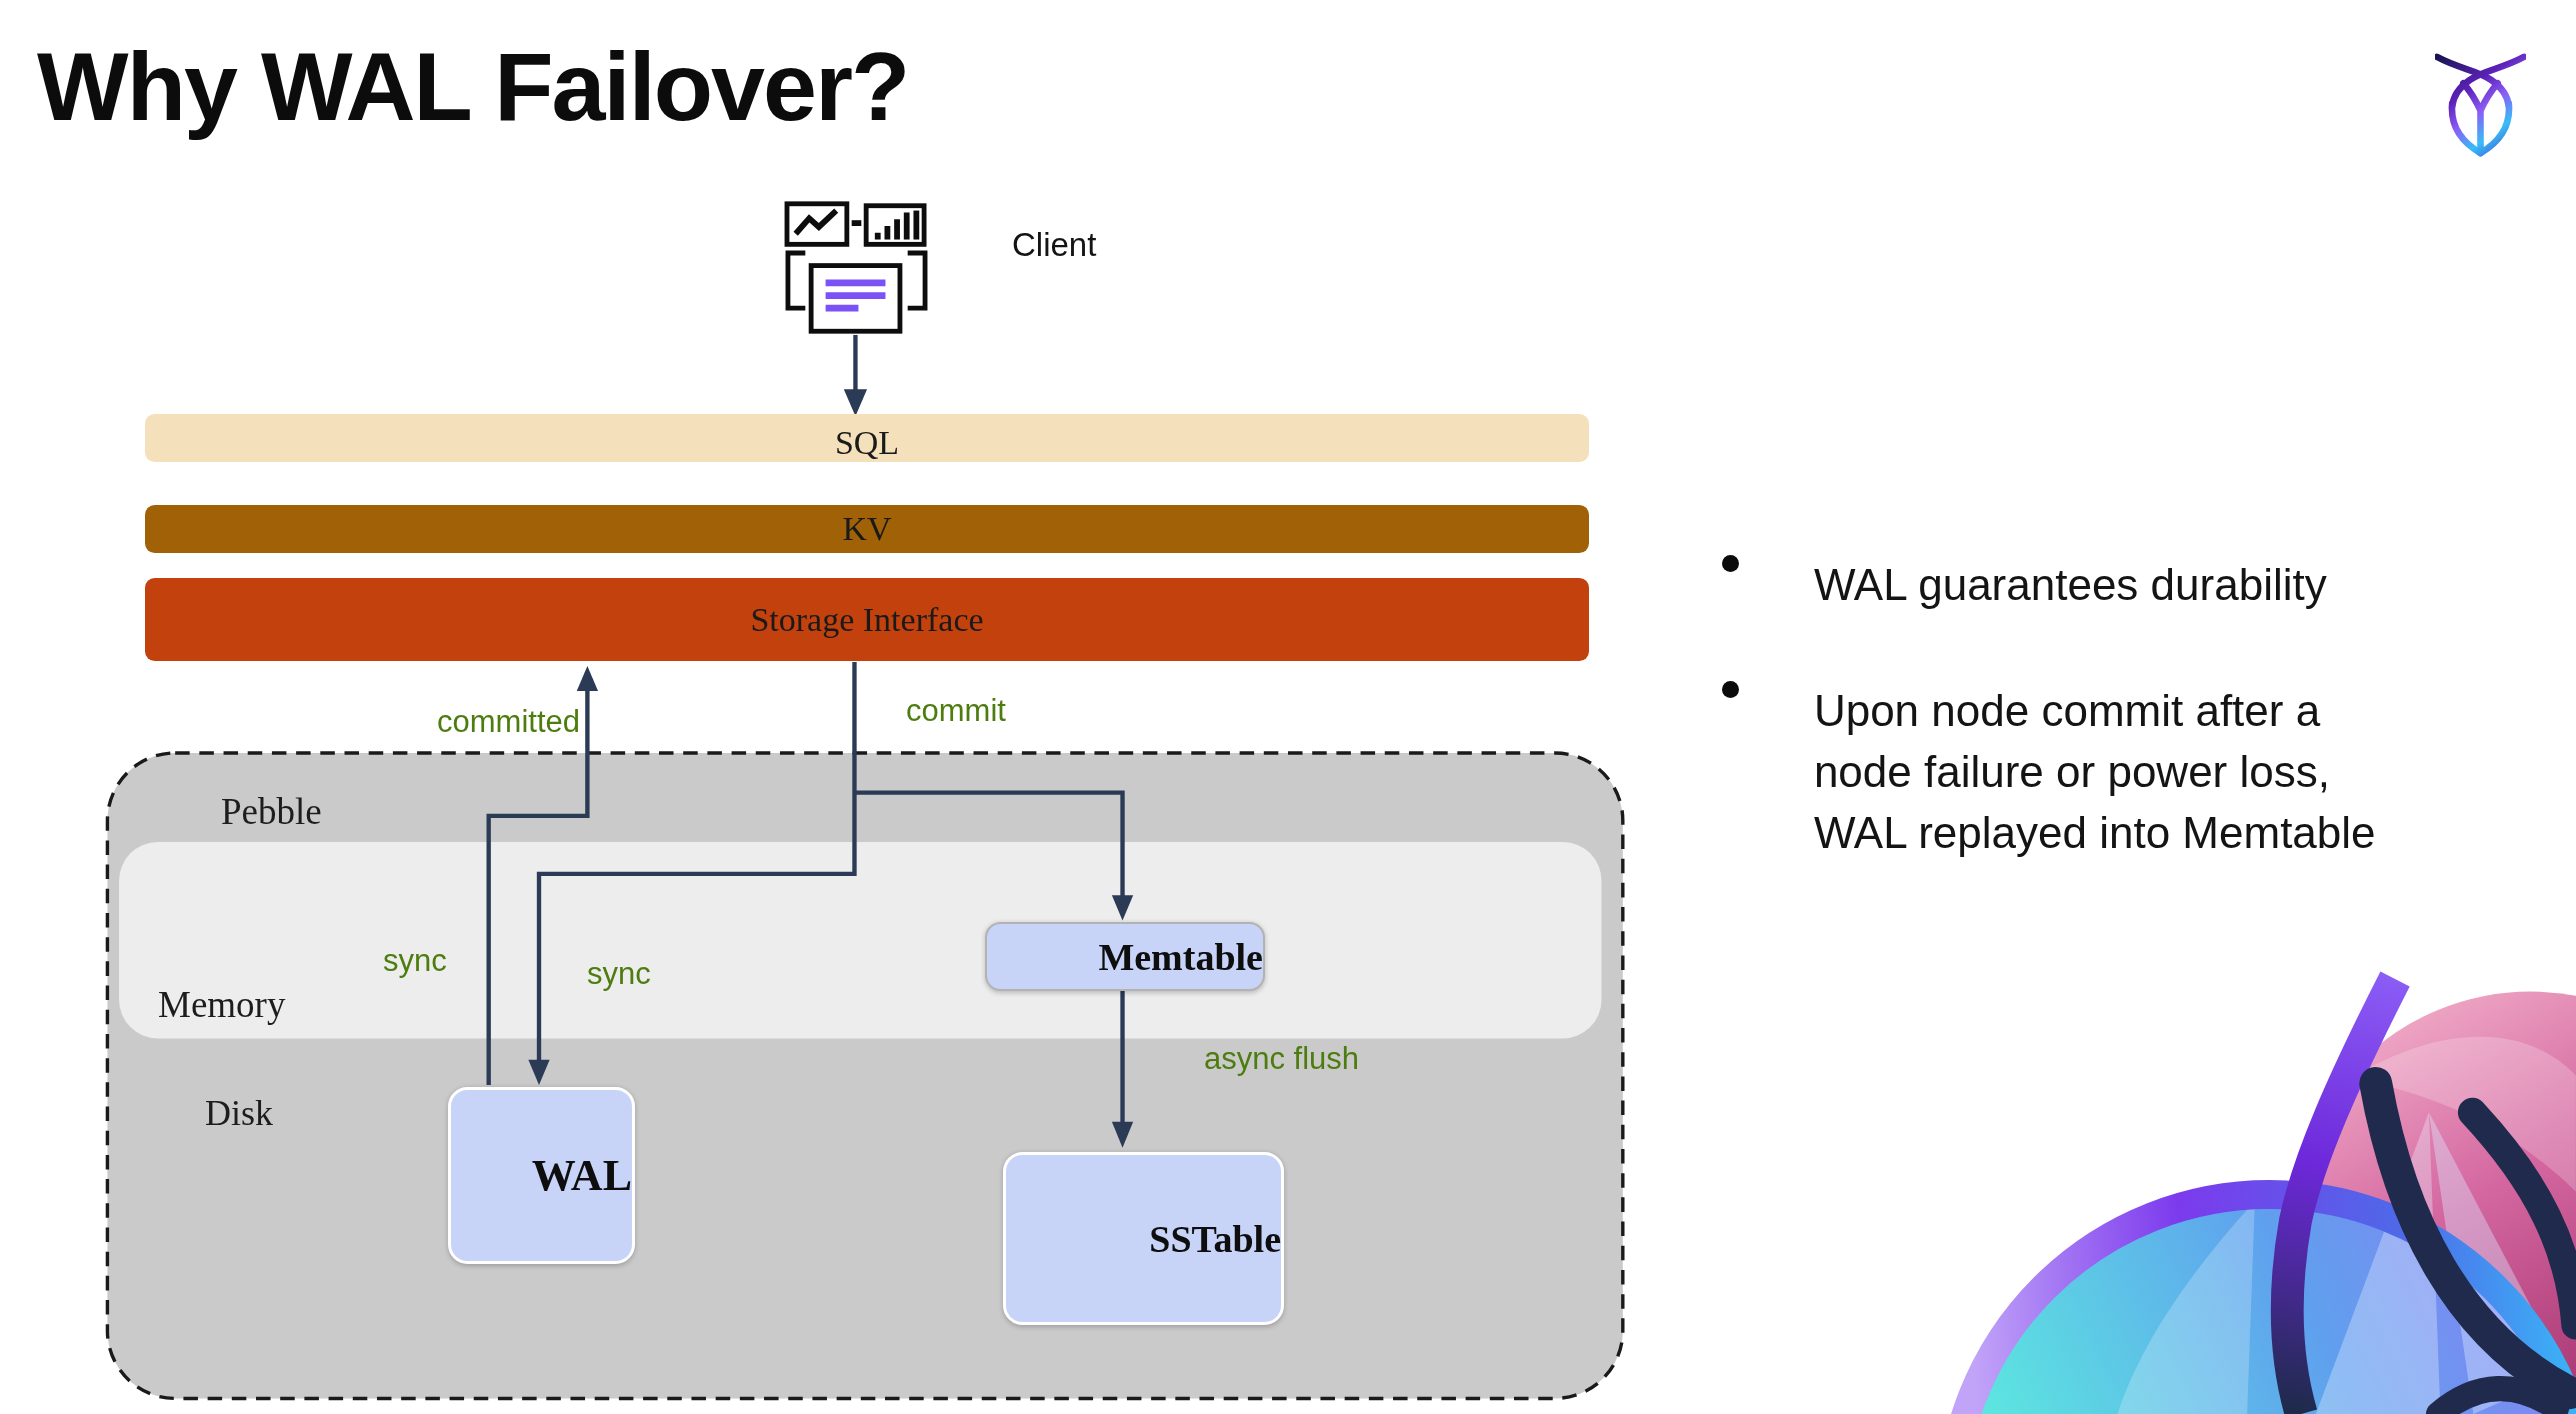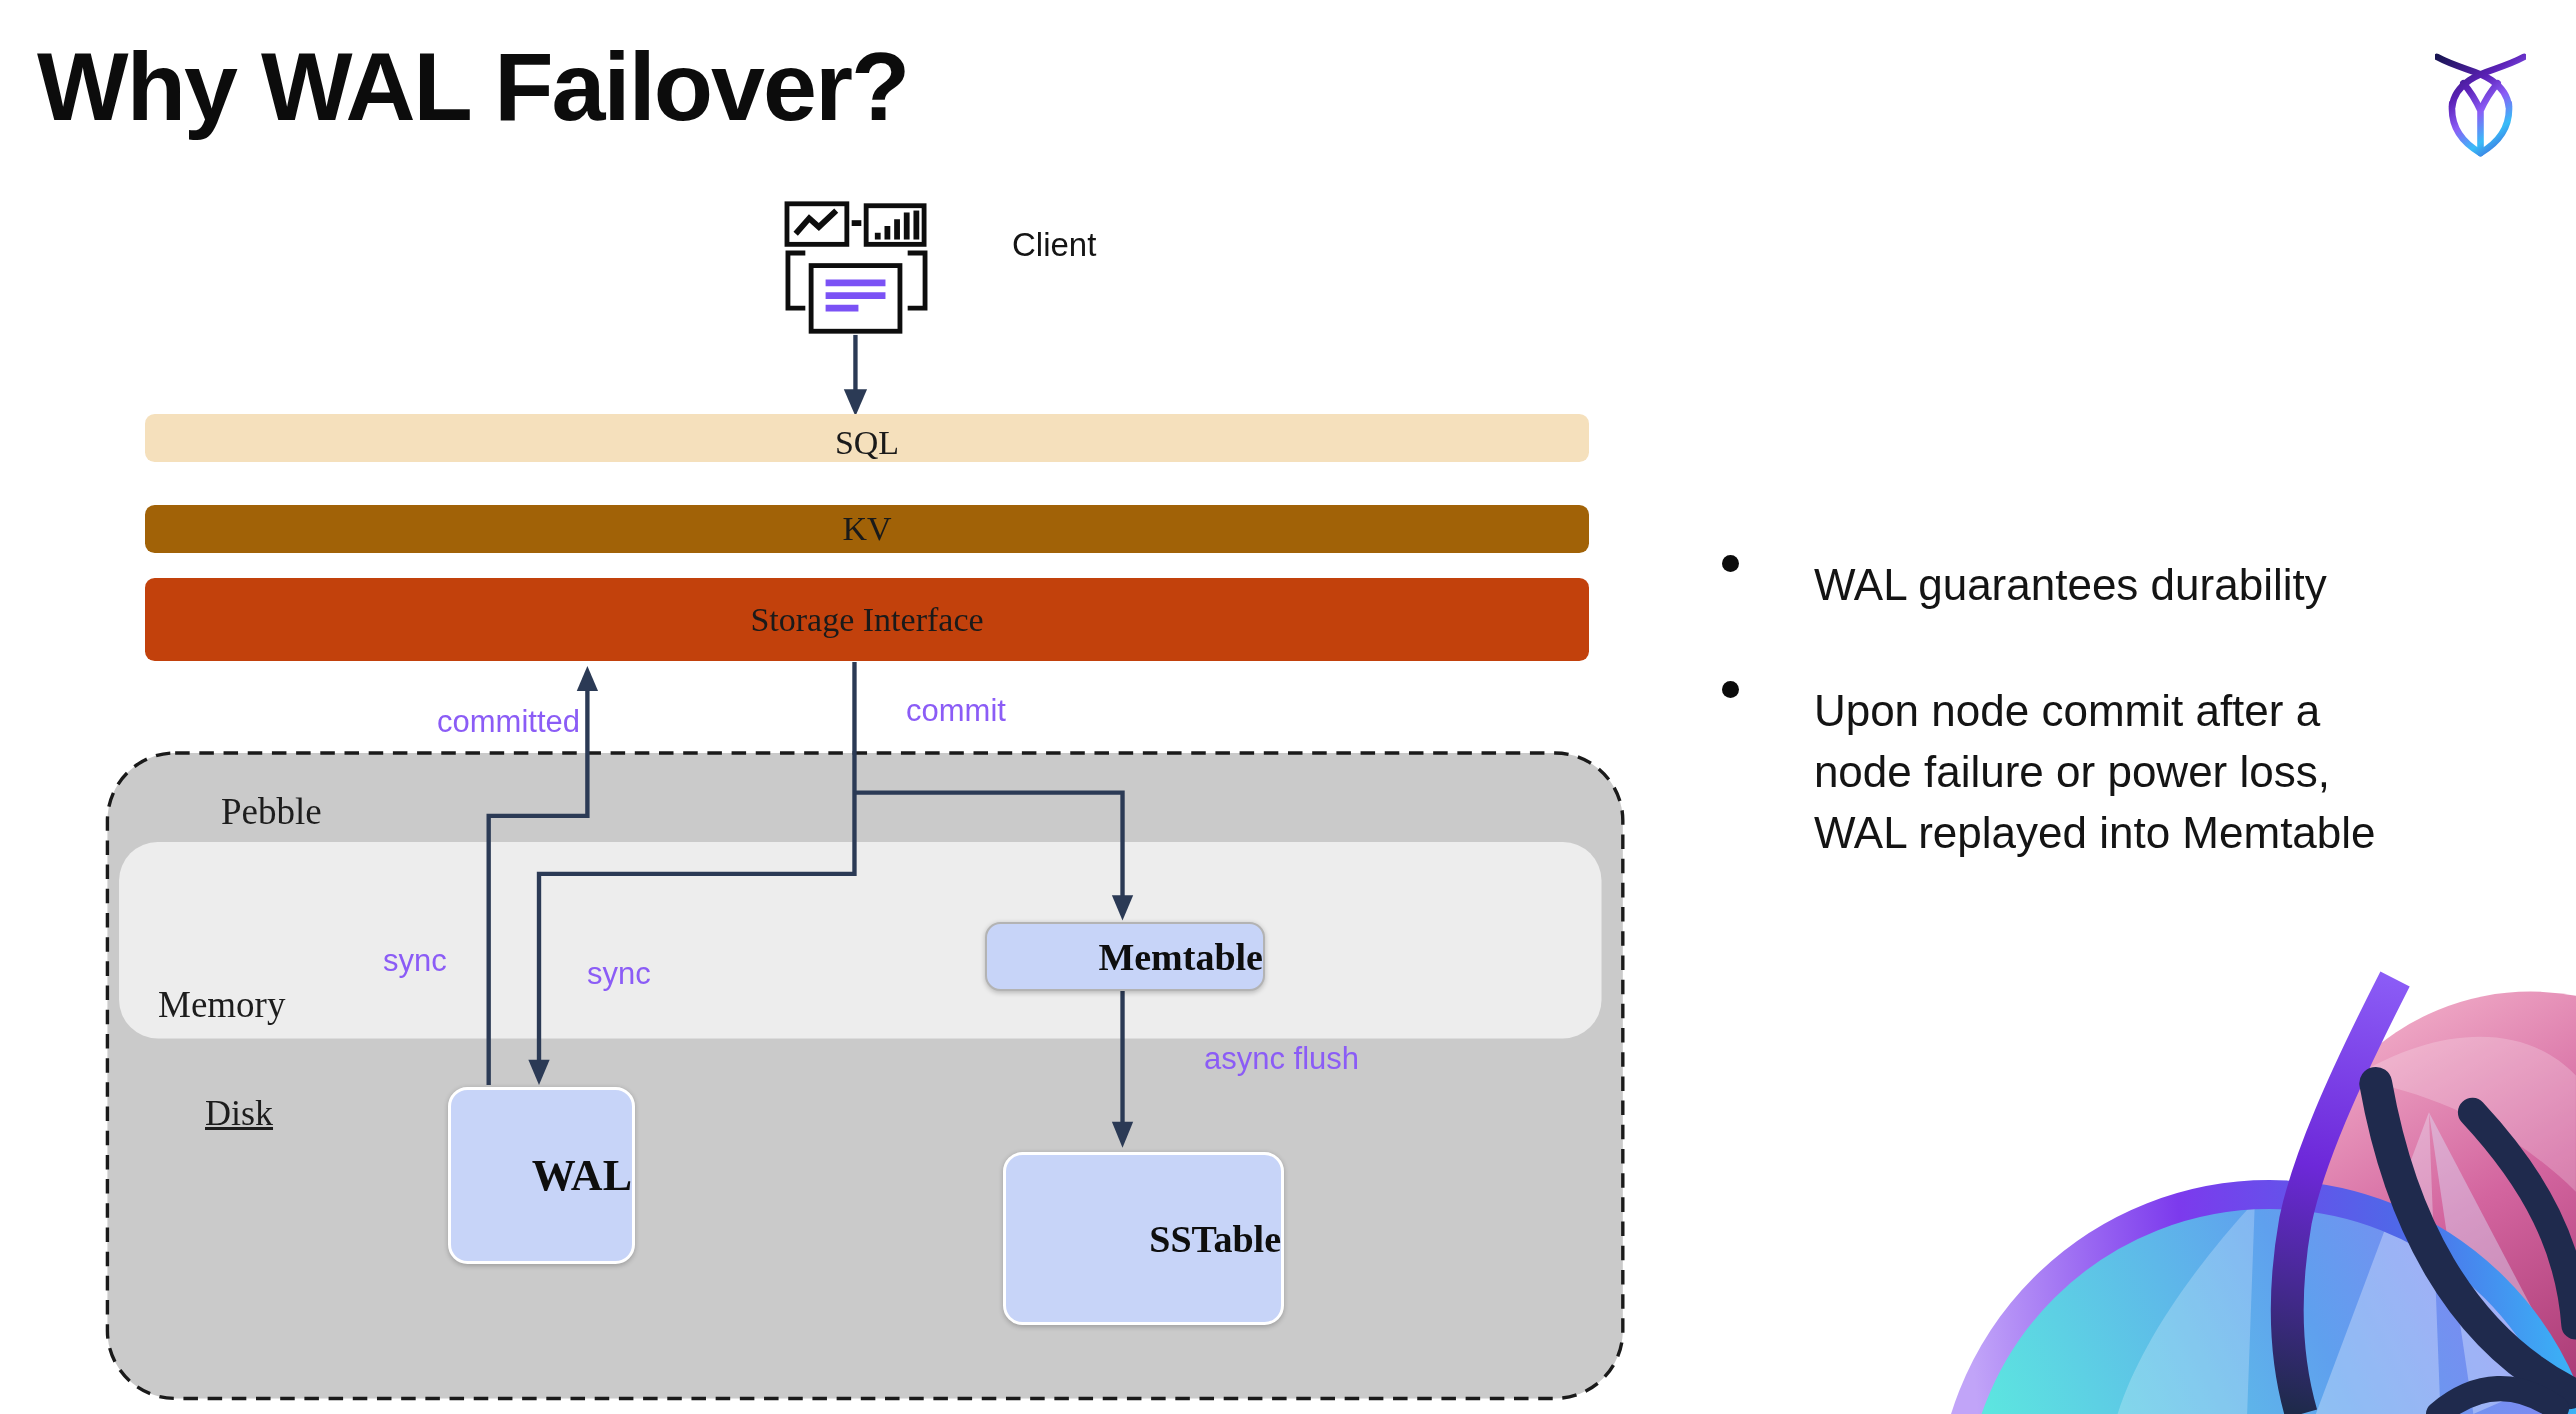--- a/index.html
+++ b/index.html
@@ -15,24 +15,24 @@
   .bar{left:145px;width:1444px;border-radius:9.7px;display:flex;align-items:center;justify-content:center;
        font-family:"Liberation Serif",serif;font-size:34px;color:#1a1a1a;}
   .bar-sql{top:414px;height:48px;background:#F5E0BC;align-items:flex-end;}
   .bar-kv{top:505px;height:48px;background:#a16207;}
   .bar-storage{top:578px;height:83px;background:#c2410c;}
 
   
   .serif-label{font-family:"Liberation Serif",serif;color:#1d1d1d;}
   .lbl-pebble{left:221px;top:790px;font-size:37px;}
   .lbl-memory{left:158px;top:983px;font-size:37px;}
-  .lbl-disk{left:205px;top:1092px;font-size:36px;text-decoration:underline;}
-
-  
-  .edge-label{font-size:31px;color:#8b5cf6;}
+  .lbl-disk{left:205px;top:1092px;font-size:36px;}
+
+  
+  .edge-label{font-size:31px;color:#4d7c0f;}
   .lbl-committed{left:406px;top:704px;width:174px;text-align:right;}
   .lbl-commit{left:906px;top:693px;}
   .lbl-sync1{left:383px;top:943px;}
   .lbl-sync2{left:587px;top:956px;}
   .lbl-async{left:1204px;top:1041px;}
   .lbl-client{left:1012px;top:226px;font-size:33px;color:#141414;}
 
   
   .node{background:#C7D4F8;display:flex;align-items:center;justify-content:flex-end;
         font-family:"Liberation Serif",serif;font-weight:bold;color:#0e0e0e;

